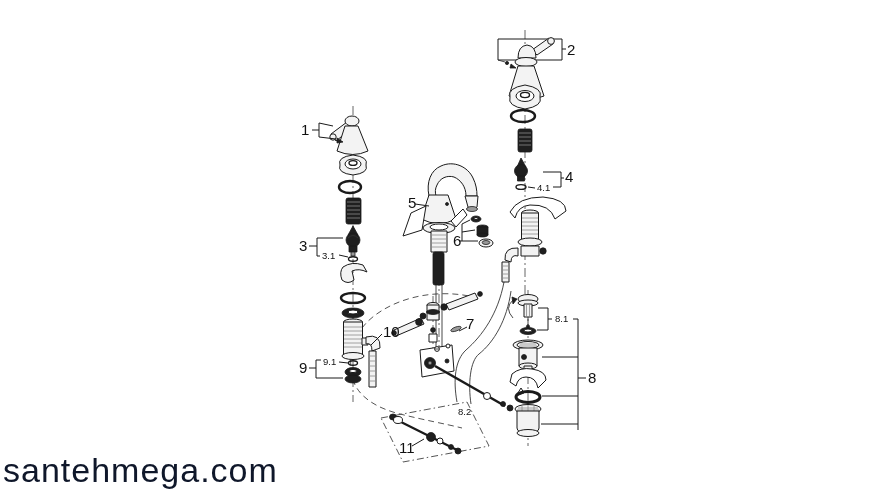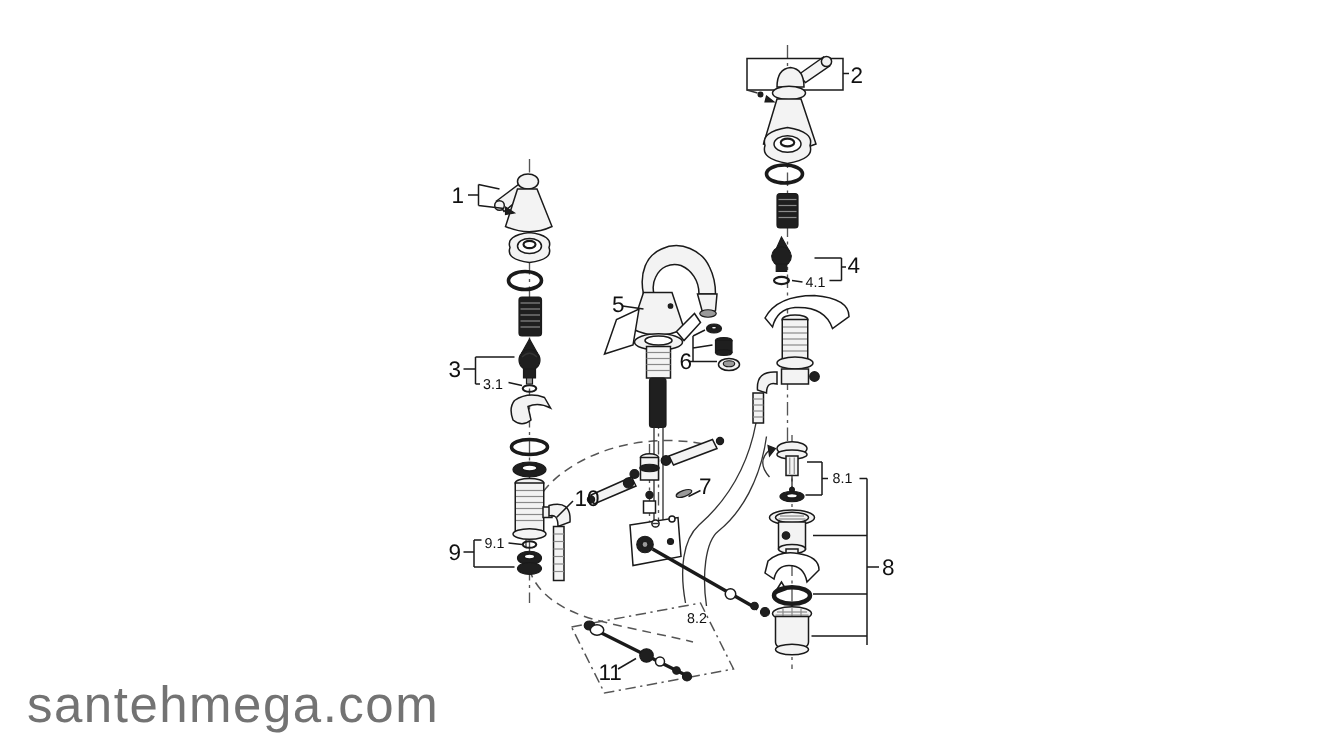--- a/index.html
+++ b/index.html
@@ -14,21 +14,21 @@
   .wt{fill:#f3f3f3;stroke:#1a1a1a;stroke-width:1;}
   .wt2{fill:#ffffff;stroke:#1a1a1a;stroke-width:1;}
   .dk{fill:#1f1f1f;stroke:#1a1a1a;stroke-width:0.8;}
   .md{fill:#9a9a9a;stroke:#1a1a1a;stroke-width:0.8;}
   .or{fill:none;stroke:#1a1a1a;stroke-width:2.4;}
   .or2{fill:none;stroke:#1a1a1a;stroke-width:1.4;}
   .stripe{stroke:#8a8a8a;stroke-width:0.8;}
   .callout{font-size:15px;fill:#111111;}
   .callout-sub{font-size:9.5px;fill:#111111;}
   .watermark{position:absolute;left:3px;top:451px;font-size:34px;letter-spacing:1px;
-             color:#737373;user-select:none;margin-left:15px;}
+             color:#0f172a;user-select:none;}
 </style>
 </head>
 <body>
 
 <div class="stage">
 <svg width="880" height="500" viewBox="0 0 880 500">
 
   <g>
     <path class="cl" d="M353,106 V402"></path>
     <path class="cl" d="M525,30 V294"></path>

